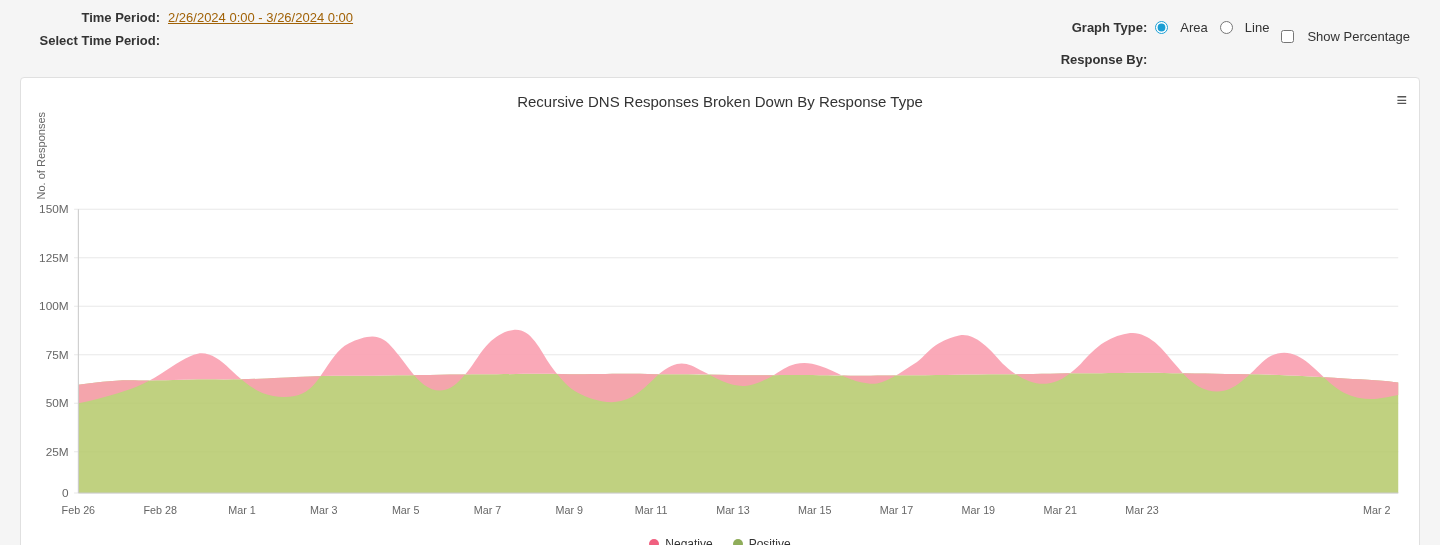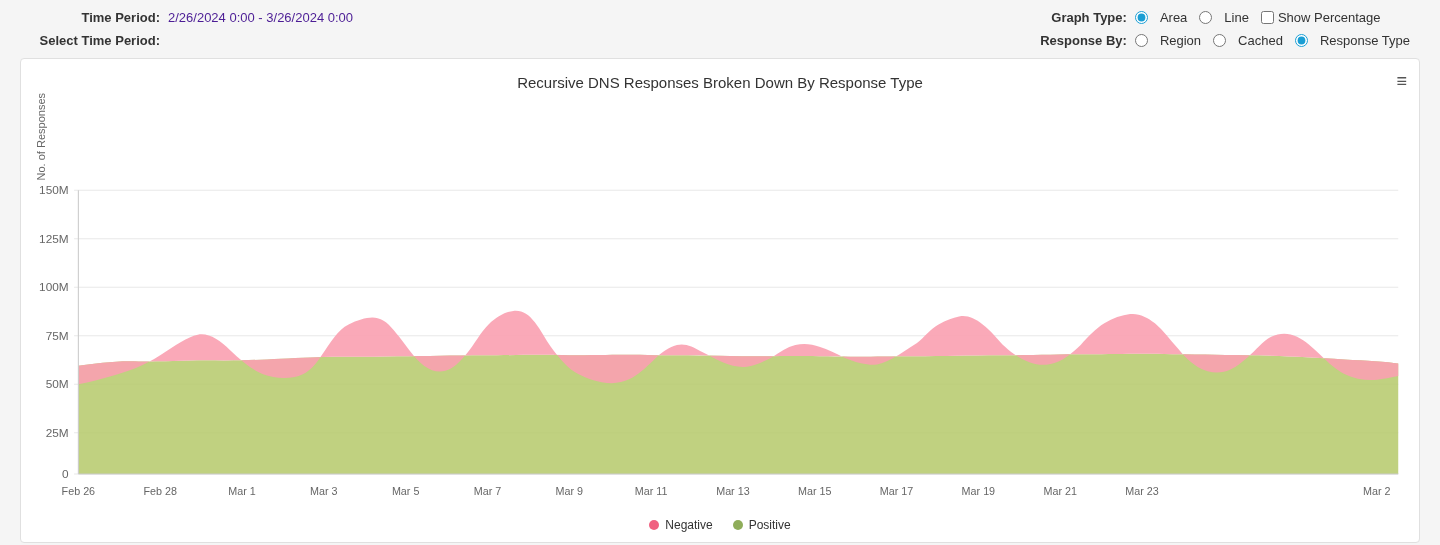--- a/index.html
+++ b/index.html
@@ -25,21 +25,22 @@
       display: flex;
       align-items: center;
       gap: 8px;
     }
     .control-label {
       font-weight: bold;
       text-align: right;
       min-width: 130px;
     }
     .control-value {
-      color: #4c1d95;
+      color: #a16207;
+      text-decoration: underline;
     }
     .select-wrapper {
       position: relative;
       display: inline-flex;
       align-items: center;
     }
     .time-period-select {
       appearance: none;
       border: 1px solid #ccc;
       border-radius: 4px;
@@ -67,22 +68,23 @@
       gap: 12px;
       cursor: pointer;
     }
     .radio-item input[type="radio"] {
       cursor: pointer;
       accent-color: #1a9ed4;
     }
     .checkbox-item {
       display: flex;
       align-items: center;
-      gap: 4px;
-      cursor: pointer;
+      gap: 13px;
+      cursor: pointer;
+      margin-top: 19px;
     }
     .chart-container {
       background: white;
       border: 1px solid #e0e0e0;
       border-radius: 4px;
       padding: 15px 10px 10px;
       position: relative;
     }
     .chart-title {
       text-align: center;
@@ -173,34 +175,20 @@
           <span>Line</span>
         </label>
         <label class="checkbox-item">
           <input type="checkbox" style="">
           <span>Show Percentage</span>
         </label>
       </div>
     </div>
     <div class="control-row">
       <span class="control-label">Response By:</span>
-      <div class="radio-group">
-        <label class="radio-item">
-          <input type="radio" name="breakdown" style="">
-          <span>Region</span>
-        </label>
-        <label class="radio-item">
-          <input type="radio" name="breakdown" style="">
-          <span>Cached</span>
-        </label>
-        <label class="radio-item">
-          <input type="radio" name="breakdown" checked="" style="">
-          <span>Response Type</span>
-        </label>
-      </div>
     </div>
   </div>
 </div>
 
 <div class="chart-container">
   <div class="chart-title">Recursive DNS Responses Broken Down By Response Type</div>
   <div class="chart-menu">≡</div>
   <div class="chart-area">
     <div class="y-axis-label">No. of Responses</div>
     <div class="chart-inner">

